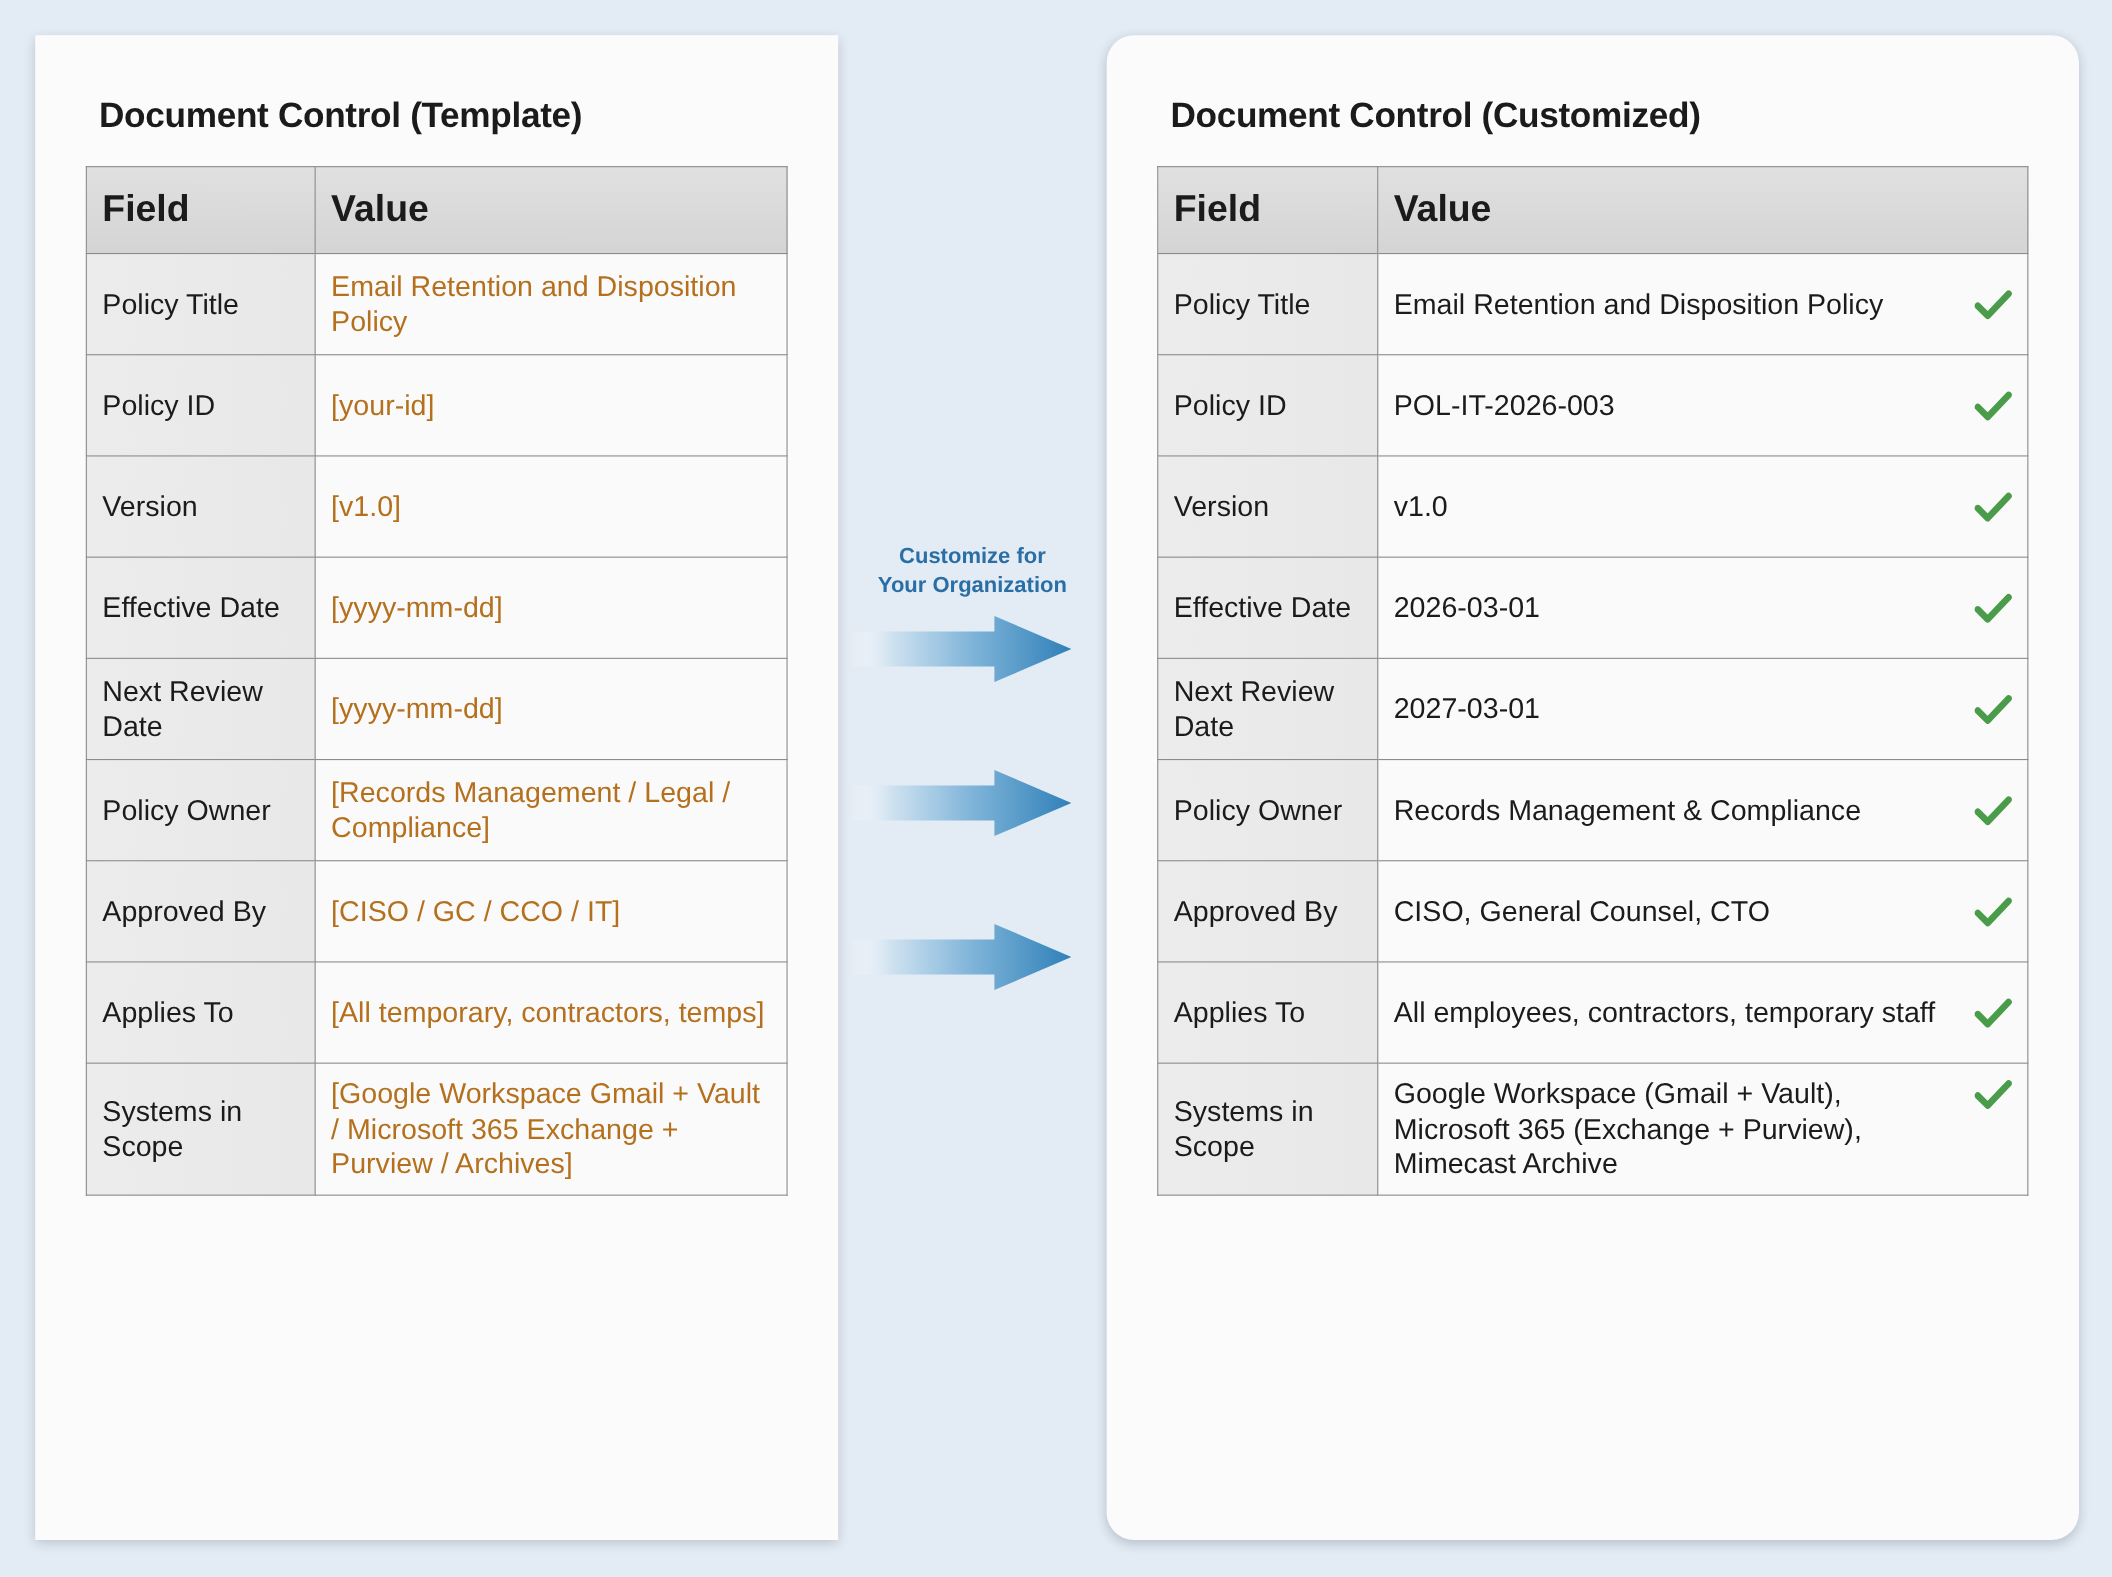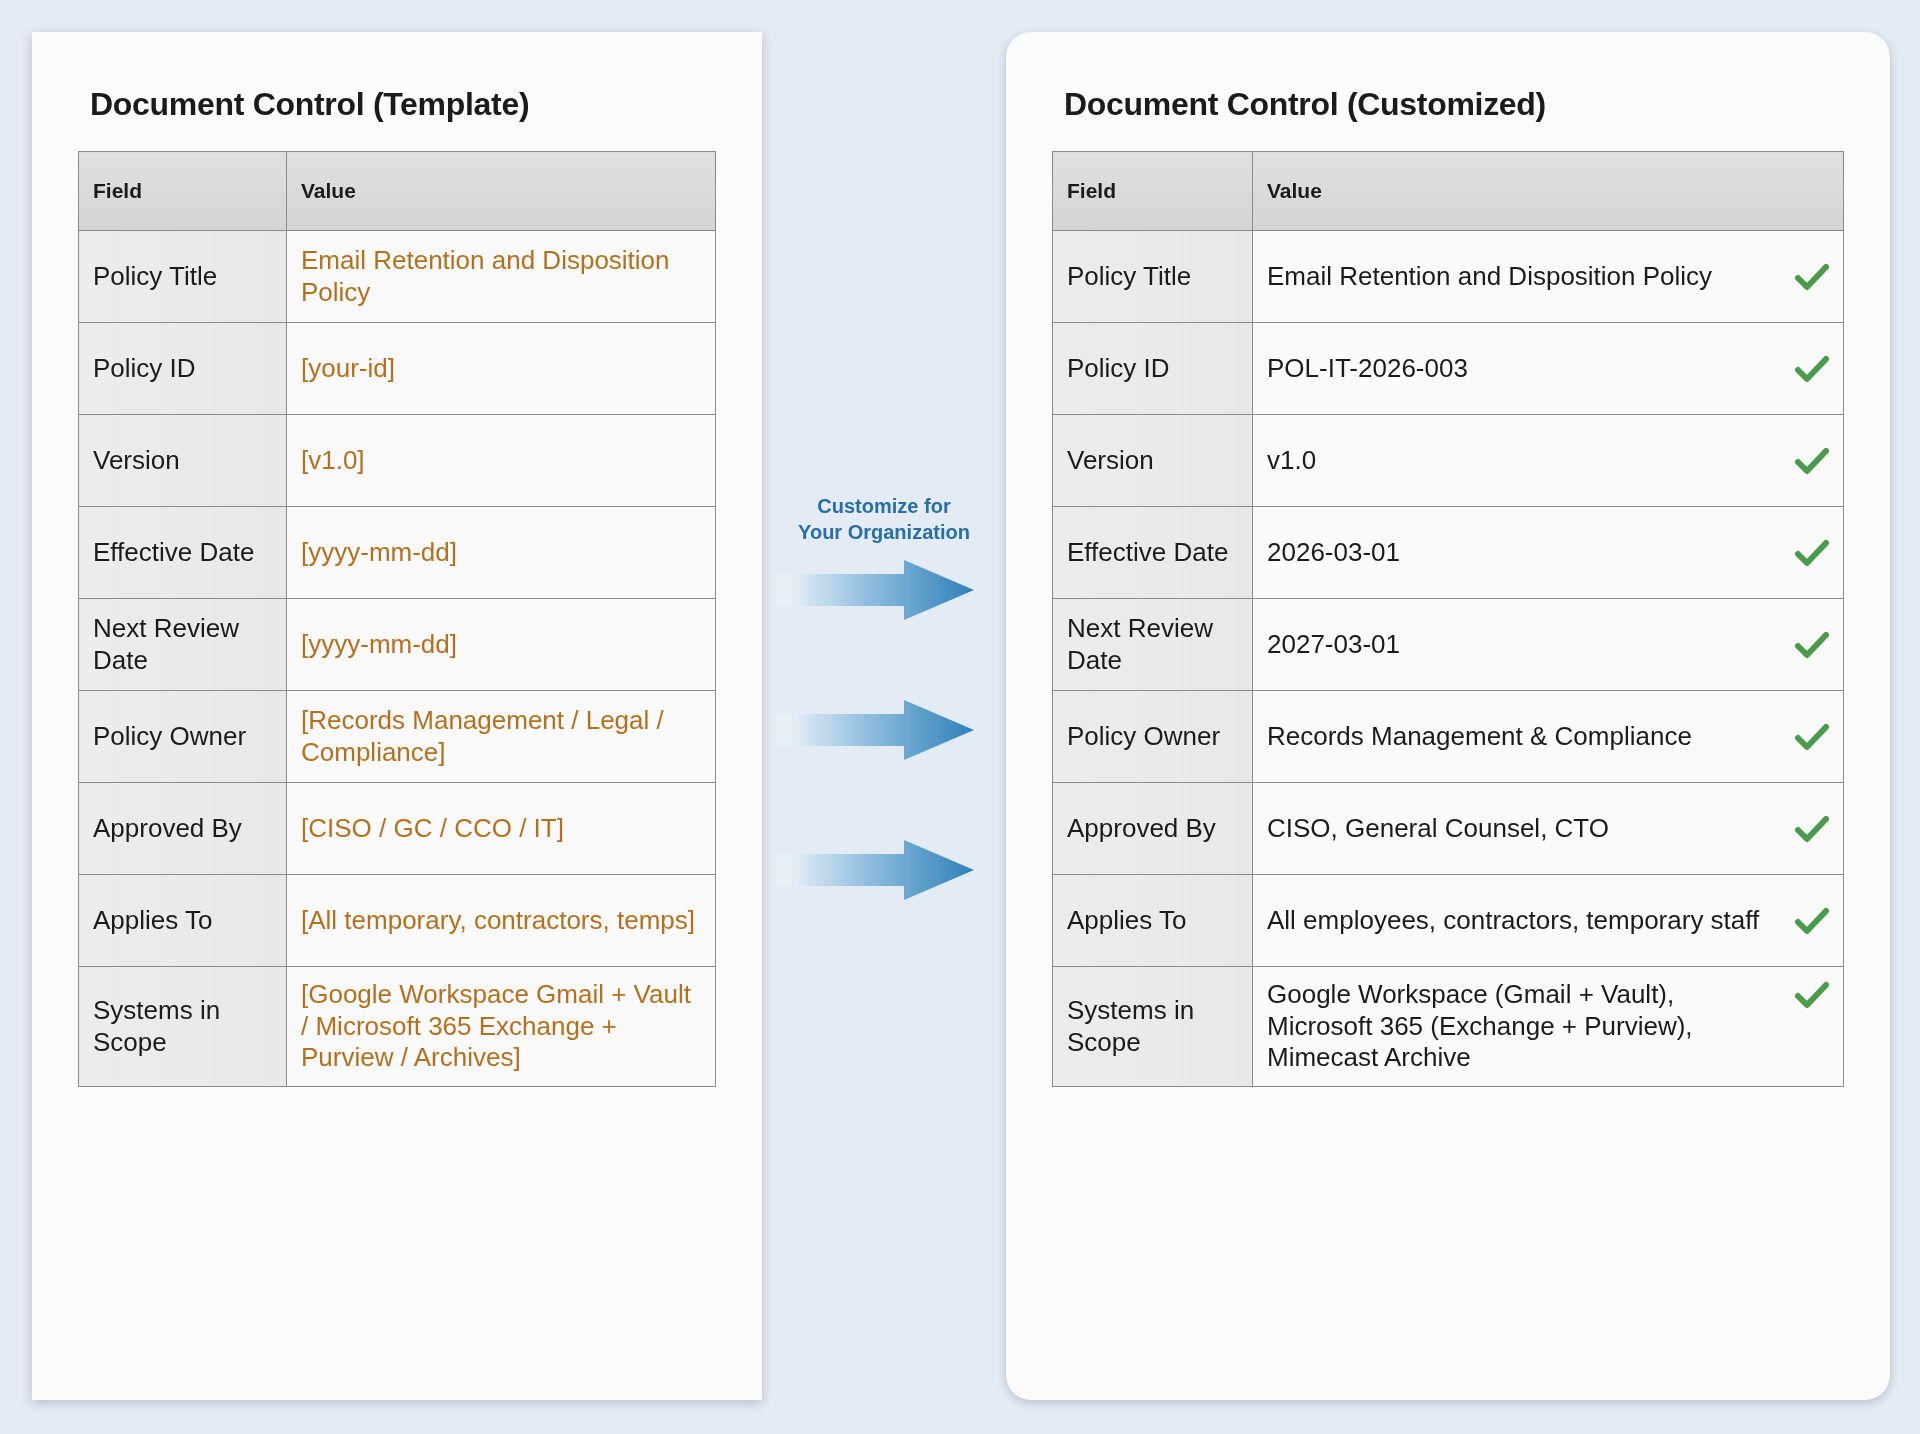--- a/index.html
+++ b/index.html
@@ -57,21 +57,21 @@
     padding: 12px 14px;
     vertical-align: middle;
     font-size: 26px;
     line-height: 1.22;
     color: #1b1b1b;
     text-align: left;
   }
   table.dc thead th {
     background: linear-gradient(#e0e0e0, #d4d4d4);
     font-weight: bold;
-    font-size: 21px;
+    font-size: 34px;
     height: 62px;
     padding: 8px 14px;
   }
   table.dc tbody td.field-cell {
     background: linear-gradient(90deg, #ececec, #e8e8e8);
     font-weight: normal;
   }
   table.dc tbody td.value-cell {
     background: #fafafa;
   }

